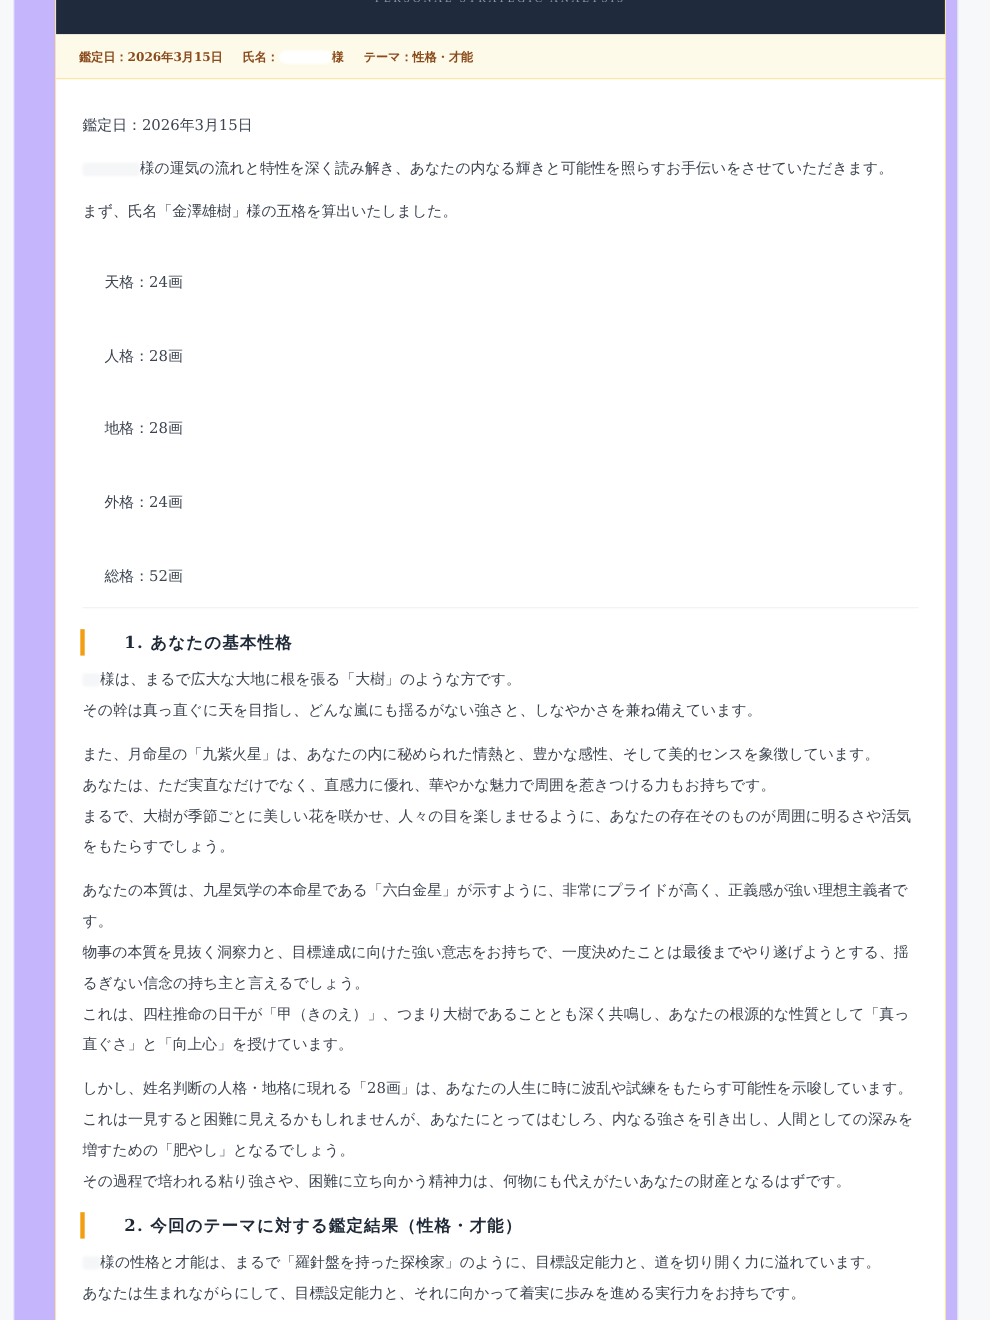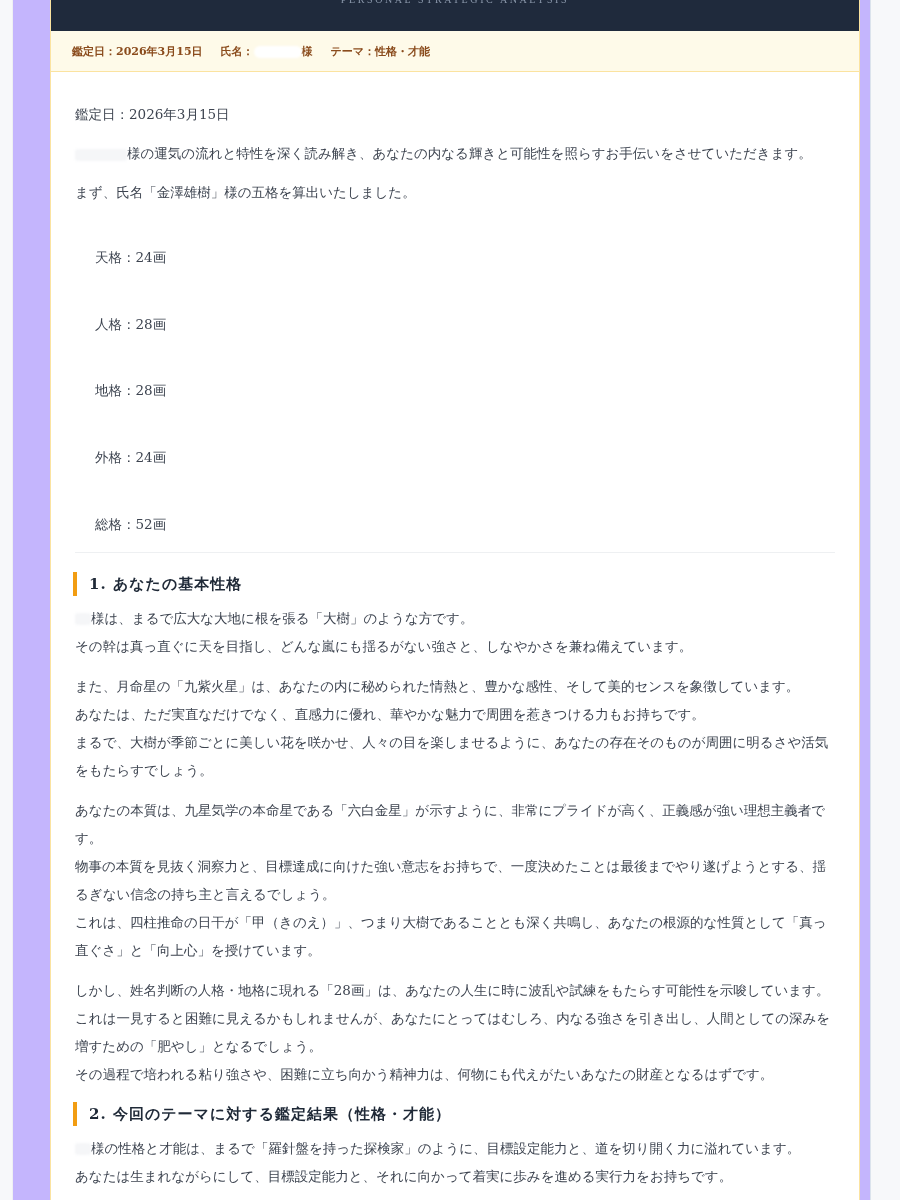--- a/index.html
+++ b/index.html
@@ -106,20 +106,21 @@
       height: 1px;
       background: #eef0f2;
       margin: 12px 0 17px 0;
       border: none;
     }
     .section-heading {
       display: flex;
       align-items: center;
       margin: 0 0 6px -2px;
       height: 28px;
+      gap: 24px;
     }
     .section-bar {
       width: 4px;
       height: 24px;
       background: #f29d12;
       margin-right: 12px;
     }
     .section-title {
       font-size: 15px;
       font-weight: bold;

